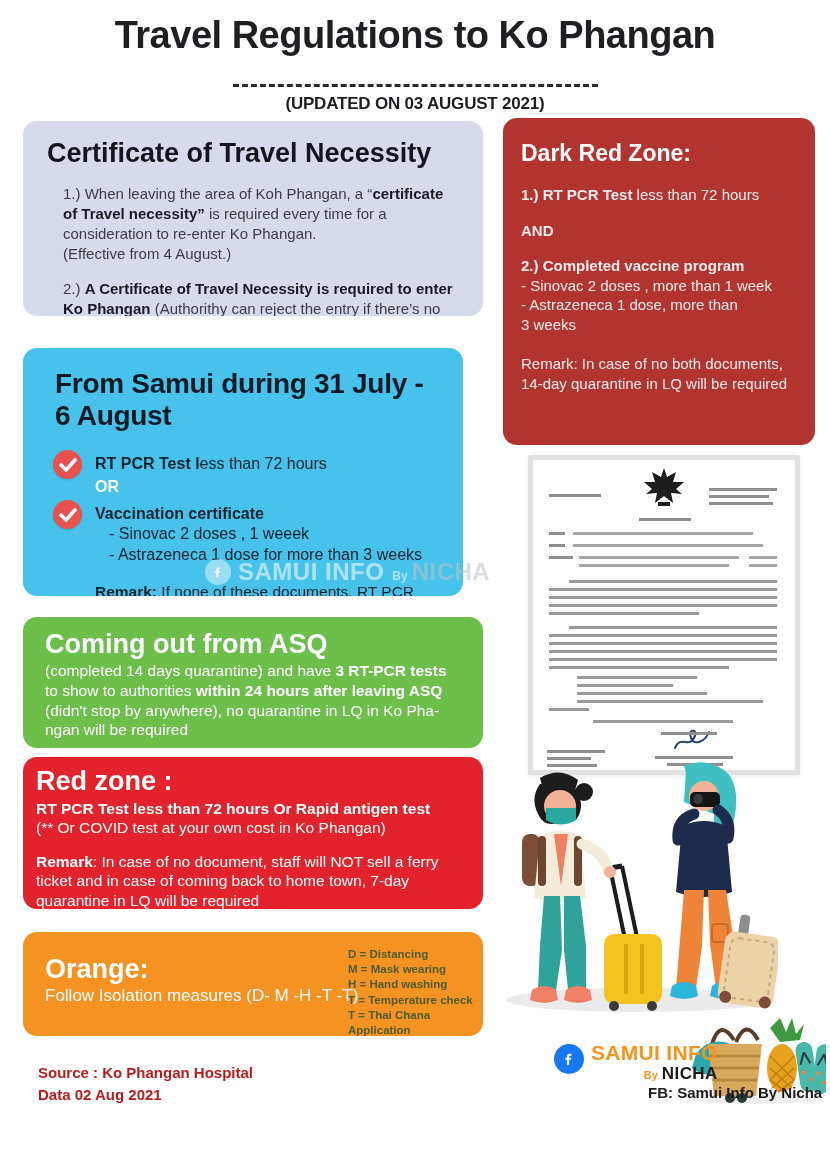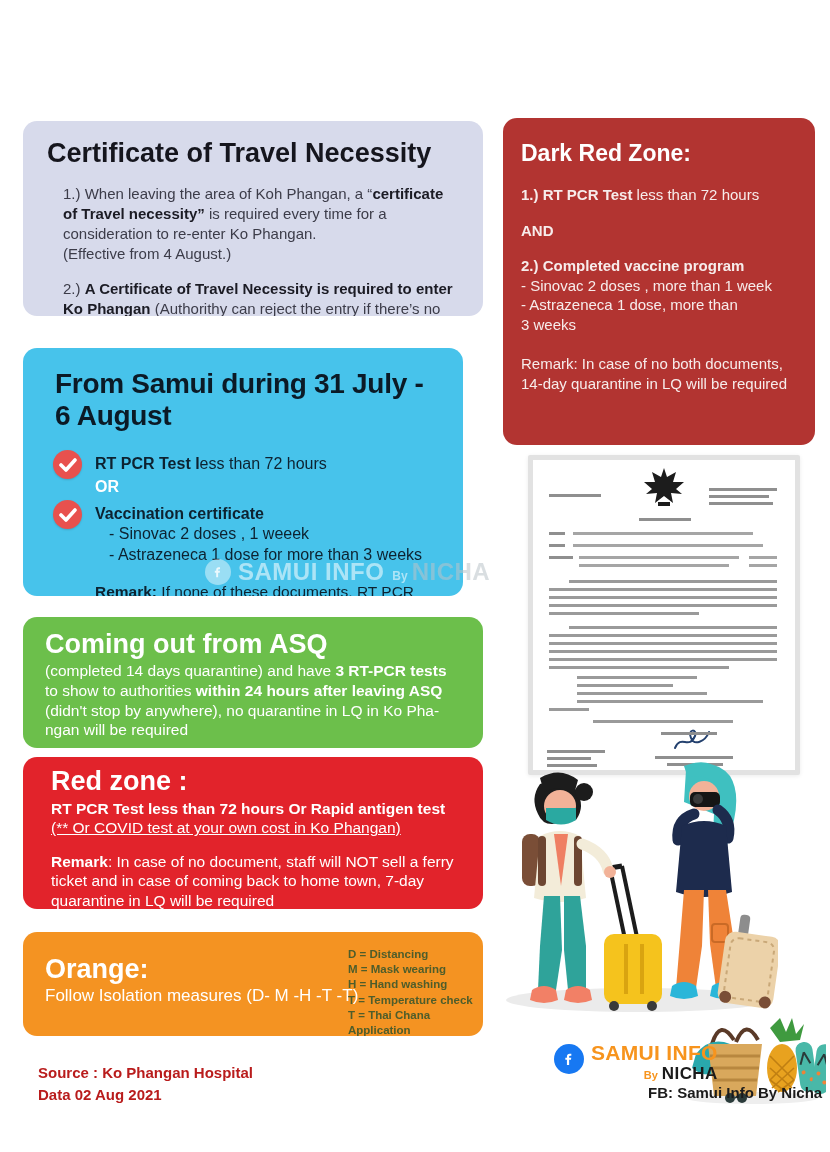--- a/index.html
+++ b/index.html
@@ -27,24 +27,24 @@
   .check-badge{flex:none;width:29px;height:29px;border-radius:50%;background:#e8514e;display:flex;align-items:center;justify-content:center;margin-right:13px;box-shadow:0 1px 2px rgba(0,0,0,.15);}
   .ctext{font-size:16px;line-height:1.25;padding-top:4px;}
   .or-line{color:#ffffff;font-weight:800;font-size:16px;margin:3px 0 1px;}
   .sub-line{font-size:16px;margin-left:14px;line-height:1.3;}
   .blue .remark{font-size:15.5px;line-height:1.32;margin:16px 0 0 52px;}
   
   .green{left:23px;top:617px;width:460px;height:131px;background:#6cbf4b;color:#ffffff;padding:10px 22px;}
   .green h2{font-size:27px;margin:2px 0 1px;}
   .green p{font-size:15.5px;line-height:1.28;margin:0;}
   
-  .redz{left:23px;top:757px;width:460px;height:152px;background:#e2232b;color:#ffffff;padding:9px 28px;}
+  .redz{left:23px;top:757px;width:460px;height:152px;background:#e2232b;color:#ffffff;padding:9px 13px;}
   .redz h2{font-size:27px;margin:0 0 2px;}
   .redz .strong-line{font-size:15.5px;font-weight:800;margin:0;line-height:1.25;}
-  .redz .plain-line{font-size:15.5px;margin:0 0 14px;line-height:1.25;text-decoration:underline;}
+  .redz .plain-line{font-size:15.5px;margin:0 0 14px;line-height:1.25;}
   .redz .remark{font-size:15.5px;margin:0;line-height:1.27;}
   
   .orange{left:23px;top:932px;width:460px;height:104px;background:#f49322;color:#ffffff;padding:0;}
   .orange h2{font-size:27px;margin:22px 0 0 22px;}
   .orange .follow{font-size:17px;margin:1px 0 0 22px;}
   .legend{position:absolute;top:15px;left:325px;color:#4e5d2b;font-weight:700;font-size:11.5px;line-height:1.32;}
   
   .darkred{left:503px;top:118px;width:312px;height:327px;background:#b23431;color:#f7eceb;padding:16px 18px;}
   .darkred h2{font-size:23px;color:#ffffff;margin:6px 0 18px;}
   .darkred p{font-size:15px;line-height:1.3;margin:0 0 16px;}
@@ -70,20 +70,25 @@
   .logo-name{font-size:17px;font-weight:800;color:#1b1b1b;letter-spacing:.4px;}
   .fb-line{position:absolute;left:648px;top:1084px;font-size:15px;font-weight:700;color:#1b1b1b;}
   
   .source{position:absolute;left:38px;top:1062px;font-size:15px;font-weight:700;color:#b91c1c;line-height:1.45;}
 </style>
 </head>
 <body>
 
 <div class="poster">
 
+  <div class="header">
+    <h1>Travel Regulations to Ko Phangan</h1><br>
+    <span class="dash-divider"></span>
+    <p class="updated">(UPDATED ON 03 AUGUST 2021)</p>
+  </div>
 
   <div class="box cert">
     <h2>Certificate of Travel Necessity</h2>
     <p><span>1.) When leaving the area of Koh Phangan, a “</span><b>certificate of Travel  necessity”</b><span> is required every time for a consideration to re-enter Ko Phangan.</span><br><span>(Effective from 4 August.)</span></p>
     <p><span>2.) </span><b>A Certificate of Travel Necessity is required to enter Ko Phangan</b><span>  (Authorithy can reject the entry if there’s no necessity)</span></p>
   </div>
 
   <div class="box darkred">
     <h2>Dark Red Zone:</h2>
     <p><b>1.) RT PCR Test</b><span> less than 72 hours</span></p>

